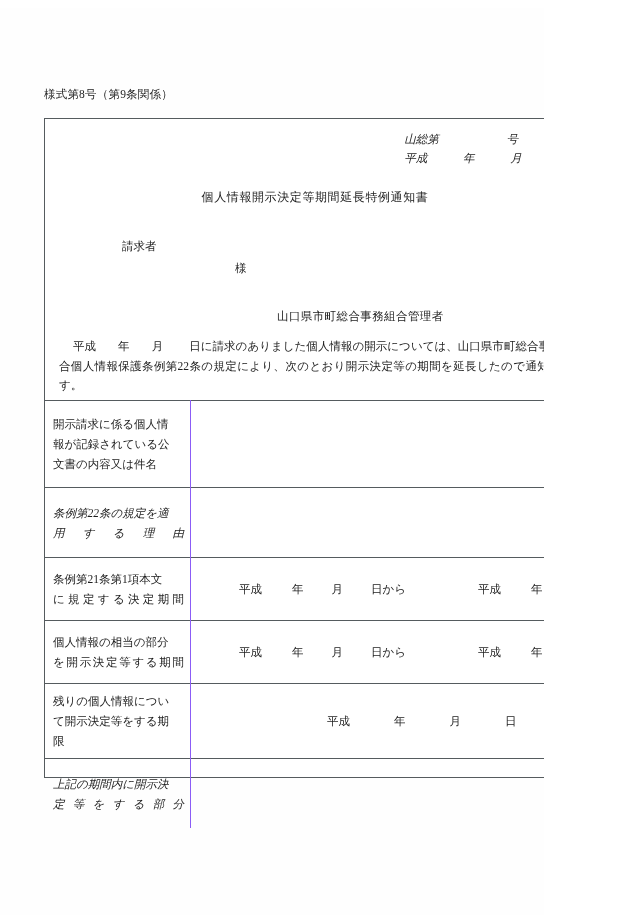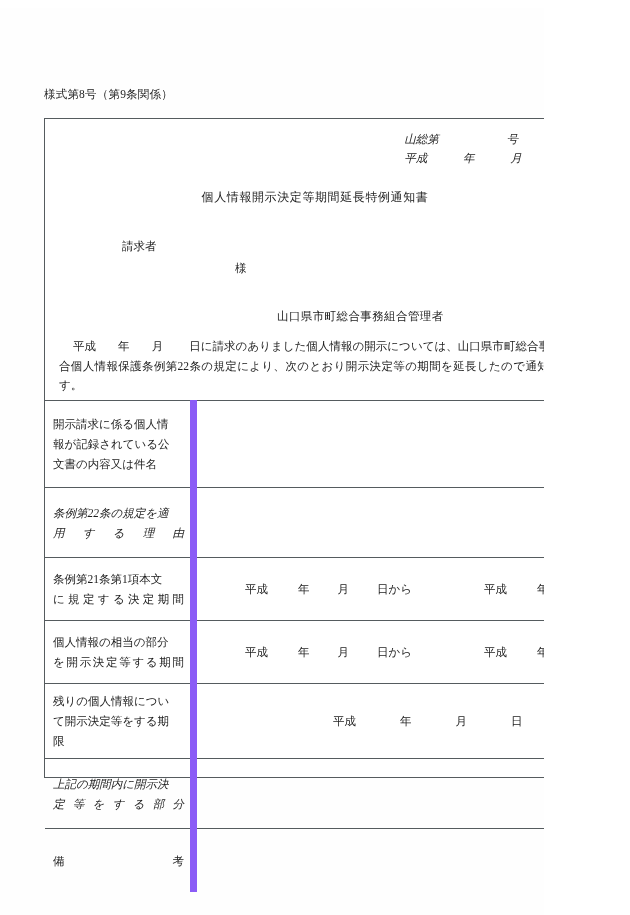--- a/index.html
+++ b/index.html
@@ -134,21 +134,21 @@
   .tbl {
     position: absolute;
     left: 0;
     top: 281px;
     width: 100%;
     border-collapse: collapse;
     table-layout: fixed;
   }
   .tbl td {
     border-top: 1px solid #555b5e;
-    border-right: 7px solid #8b5cf6;
+    border-right: 1px solid #8b5cf6;
     padding: 0;
     vertical-align: middle;
     font-size: 11.5px;
   }
   .tbl tr td:last-child { border-right: none; }
 
   .lab {
     width: 131px;
     padding: 7px 6px 7px 8px !important;
     line-height: 20px;
@@ -281,23 +281,17 @@
       </tr>
 
       <tr>
         <td class="lab h-mid">
           <span class="ln">上記の期間内に開示決</span>
           <span class="spread">定等をする部分</span>
         </td>
         <td class="val h-mid"></td>
       </tr>
 
-      <tr>
-        <td class="lab h-last">
-          <span class="spread">備考</span>
-        </td>
-        <td class="val h-last"></td>
-      </tr>
     </tbody>
       </table>
 
   </div>
 </div>
 
 </body></html>

